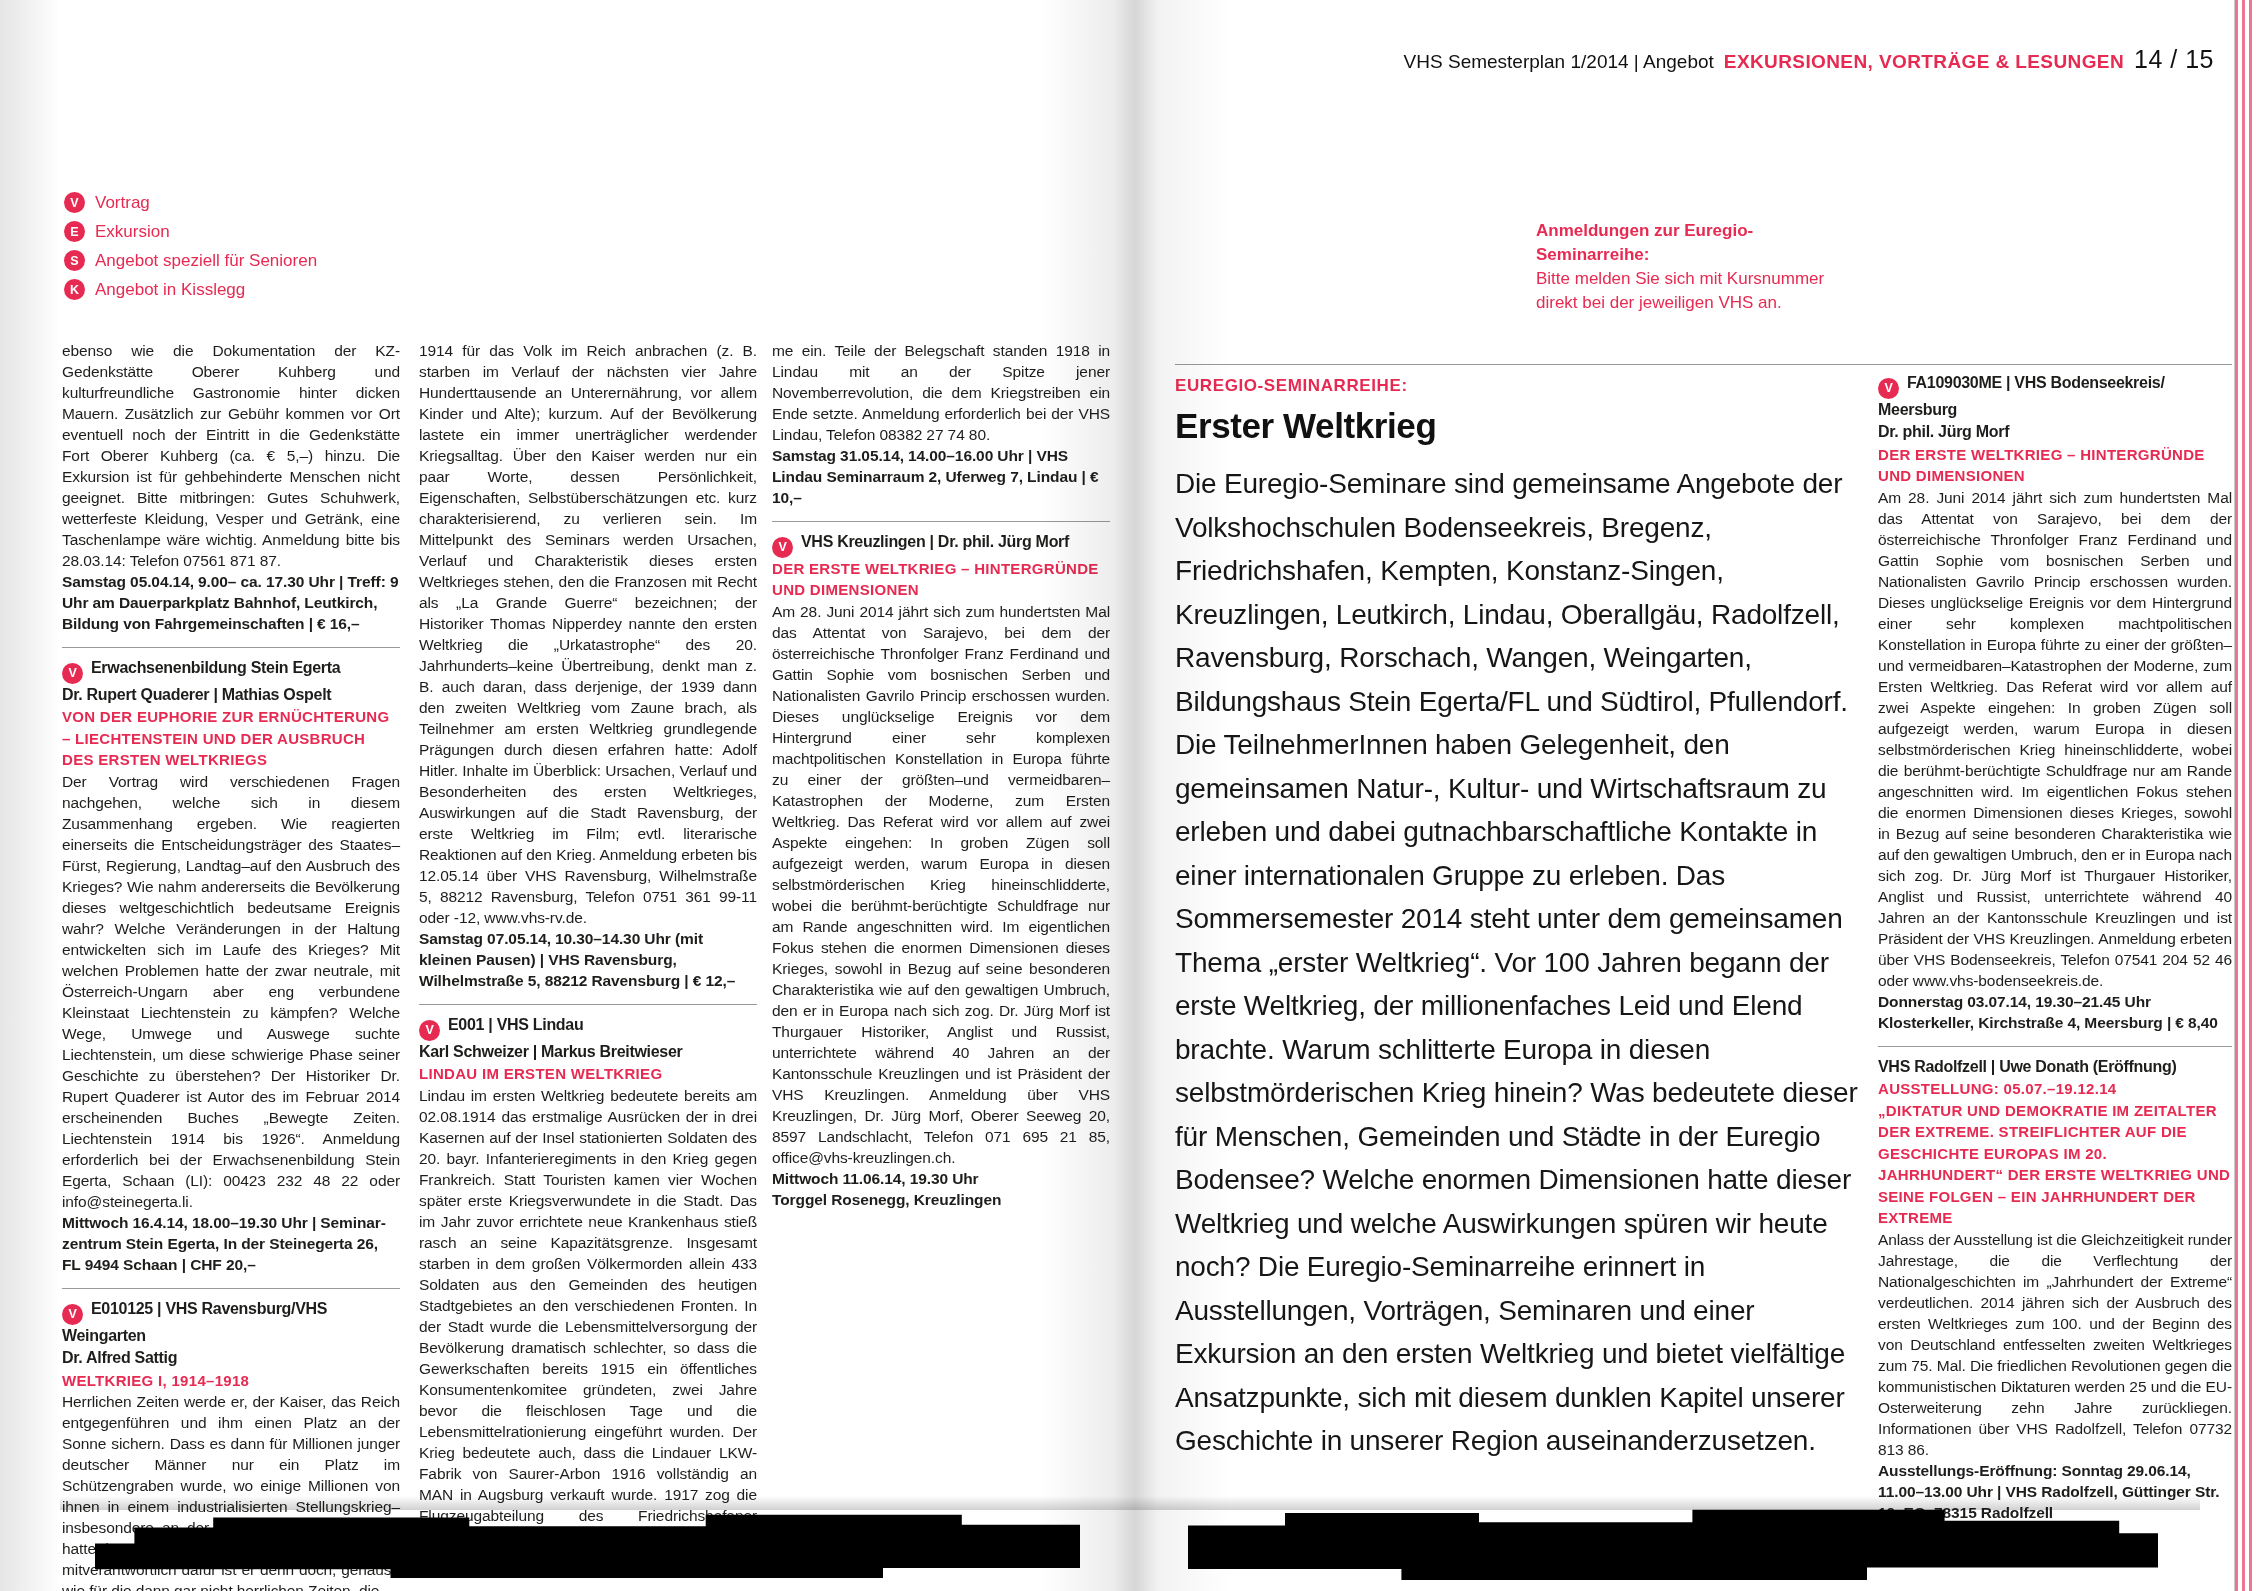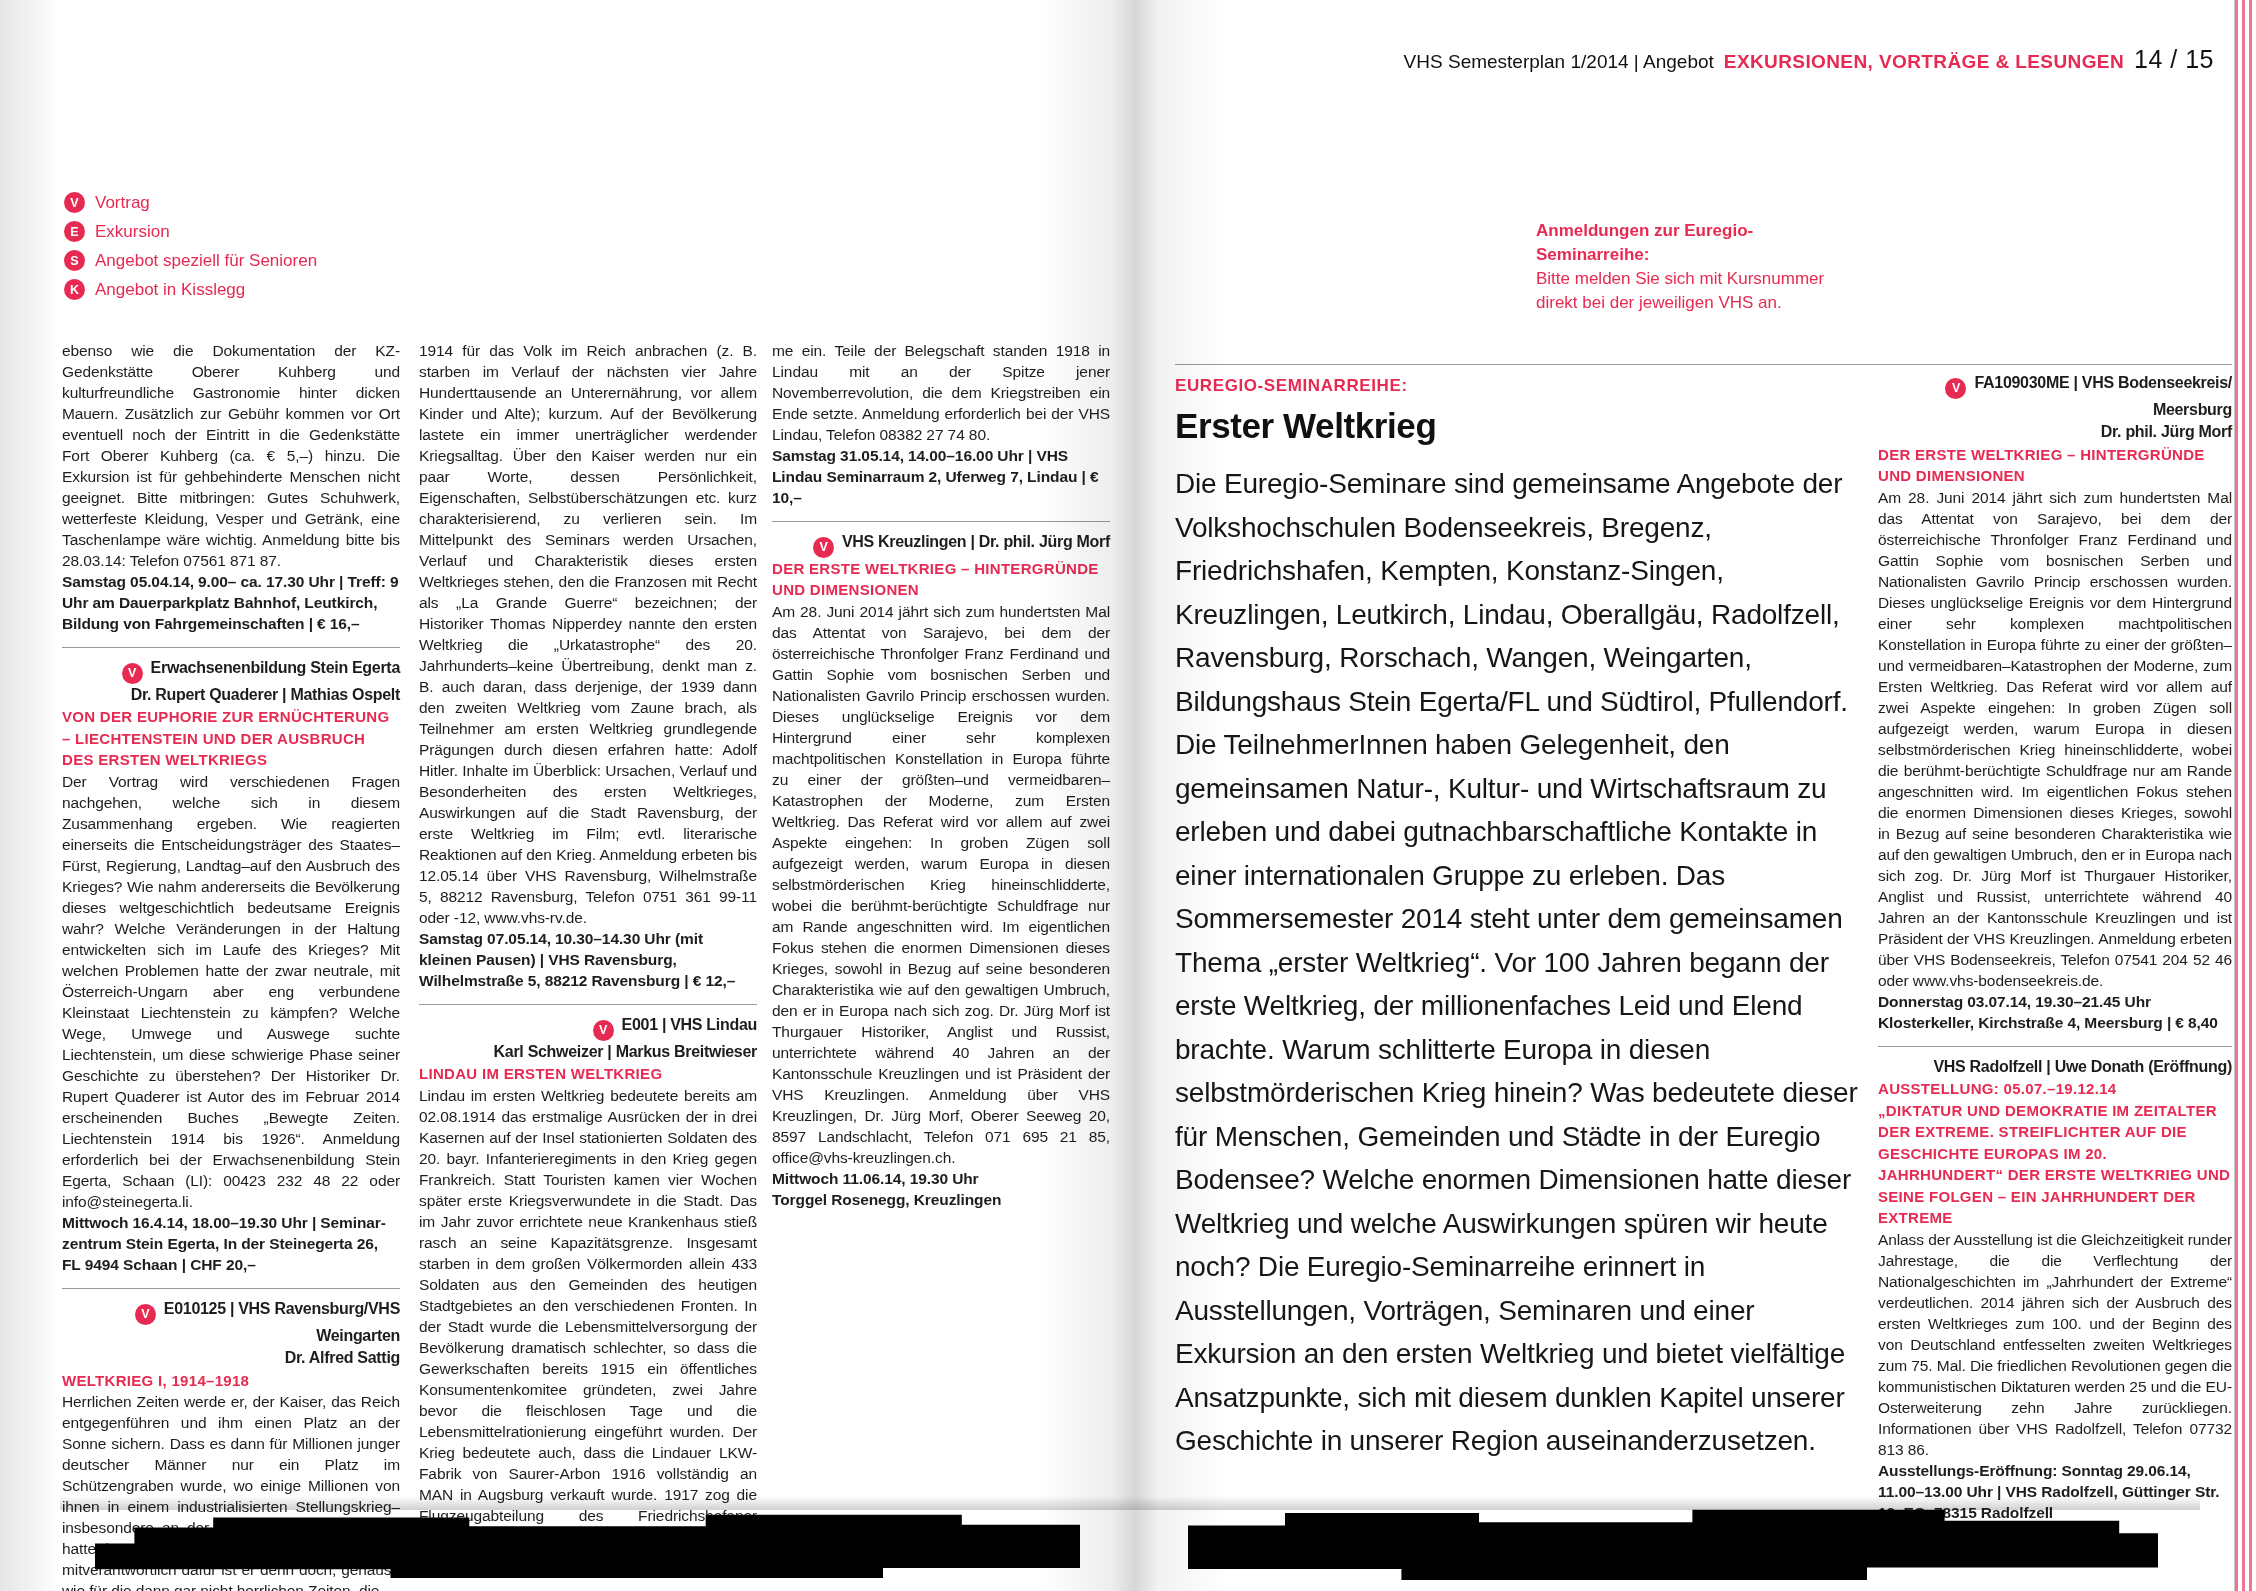--- a/index.html
+++ b/index.html
@@ -47,21 +47,21 @@
   
   .col{position:absolute;top:340px;width:338px;}
   .col[data-col="0"]{left:62px;}
   .col[data-col="1"]{left:419px;}
   .col[data-col="2"]{left:772px;}
   .col[data-col="r"]{left:1878px;top:372px;width:354px;}
 
   .body{font-size:15.5px;line-height:21px;text-align:justify;letter-spacing:-.1px;}
   .sched{font-size:15.5px;line-height:21px;font-weight:700;white-space:pre-line;letter-spacing:-.1px;}
   .red-title{color:var(--accent);font-weight:700;font-size:15px;line-height:21.5px;letter-spacing:.3px;}
-  .entry-head{font-weight:700;font-size:16px;line-height:22.5px;letter-spacing:-.3px;text-align:right;}
+  .entry-head{font-weight:700;font-size:16px;line-height:22.5px;letter-spacing:-.3px;}
   .rule{border:none;border-top:1.5px solid var(--rule);margin:13px 0 9px;}
 
   
   .rp-rule{position:absolute;left:1175px;top:364px;width:1057px;border:none;border-top:1.5px solid var(--rule);}
   .notice{position:absolute;left:1520px;top:219px;width:330px;color:var(--accent);font-size:17px;line-height:24px;margin-left:16px;}
   .notice .t{font-weight:700;}
   .main{position:absolute;left:1175px;top:376px;width:694px;}
   .main .kicker{color:var(--accent);font-weight:700;font-size:17px;letter-spacing:.6px;}
   .main .title{font-size:35px;font-weight:700;letter-spacing:-.4px;margin:10px 0 16px;color:#111;}
   .main .bigbody{font-size:28px;line-height:43.5px;letter-spacing:-.2px;color:#161616;}

